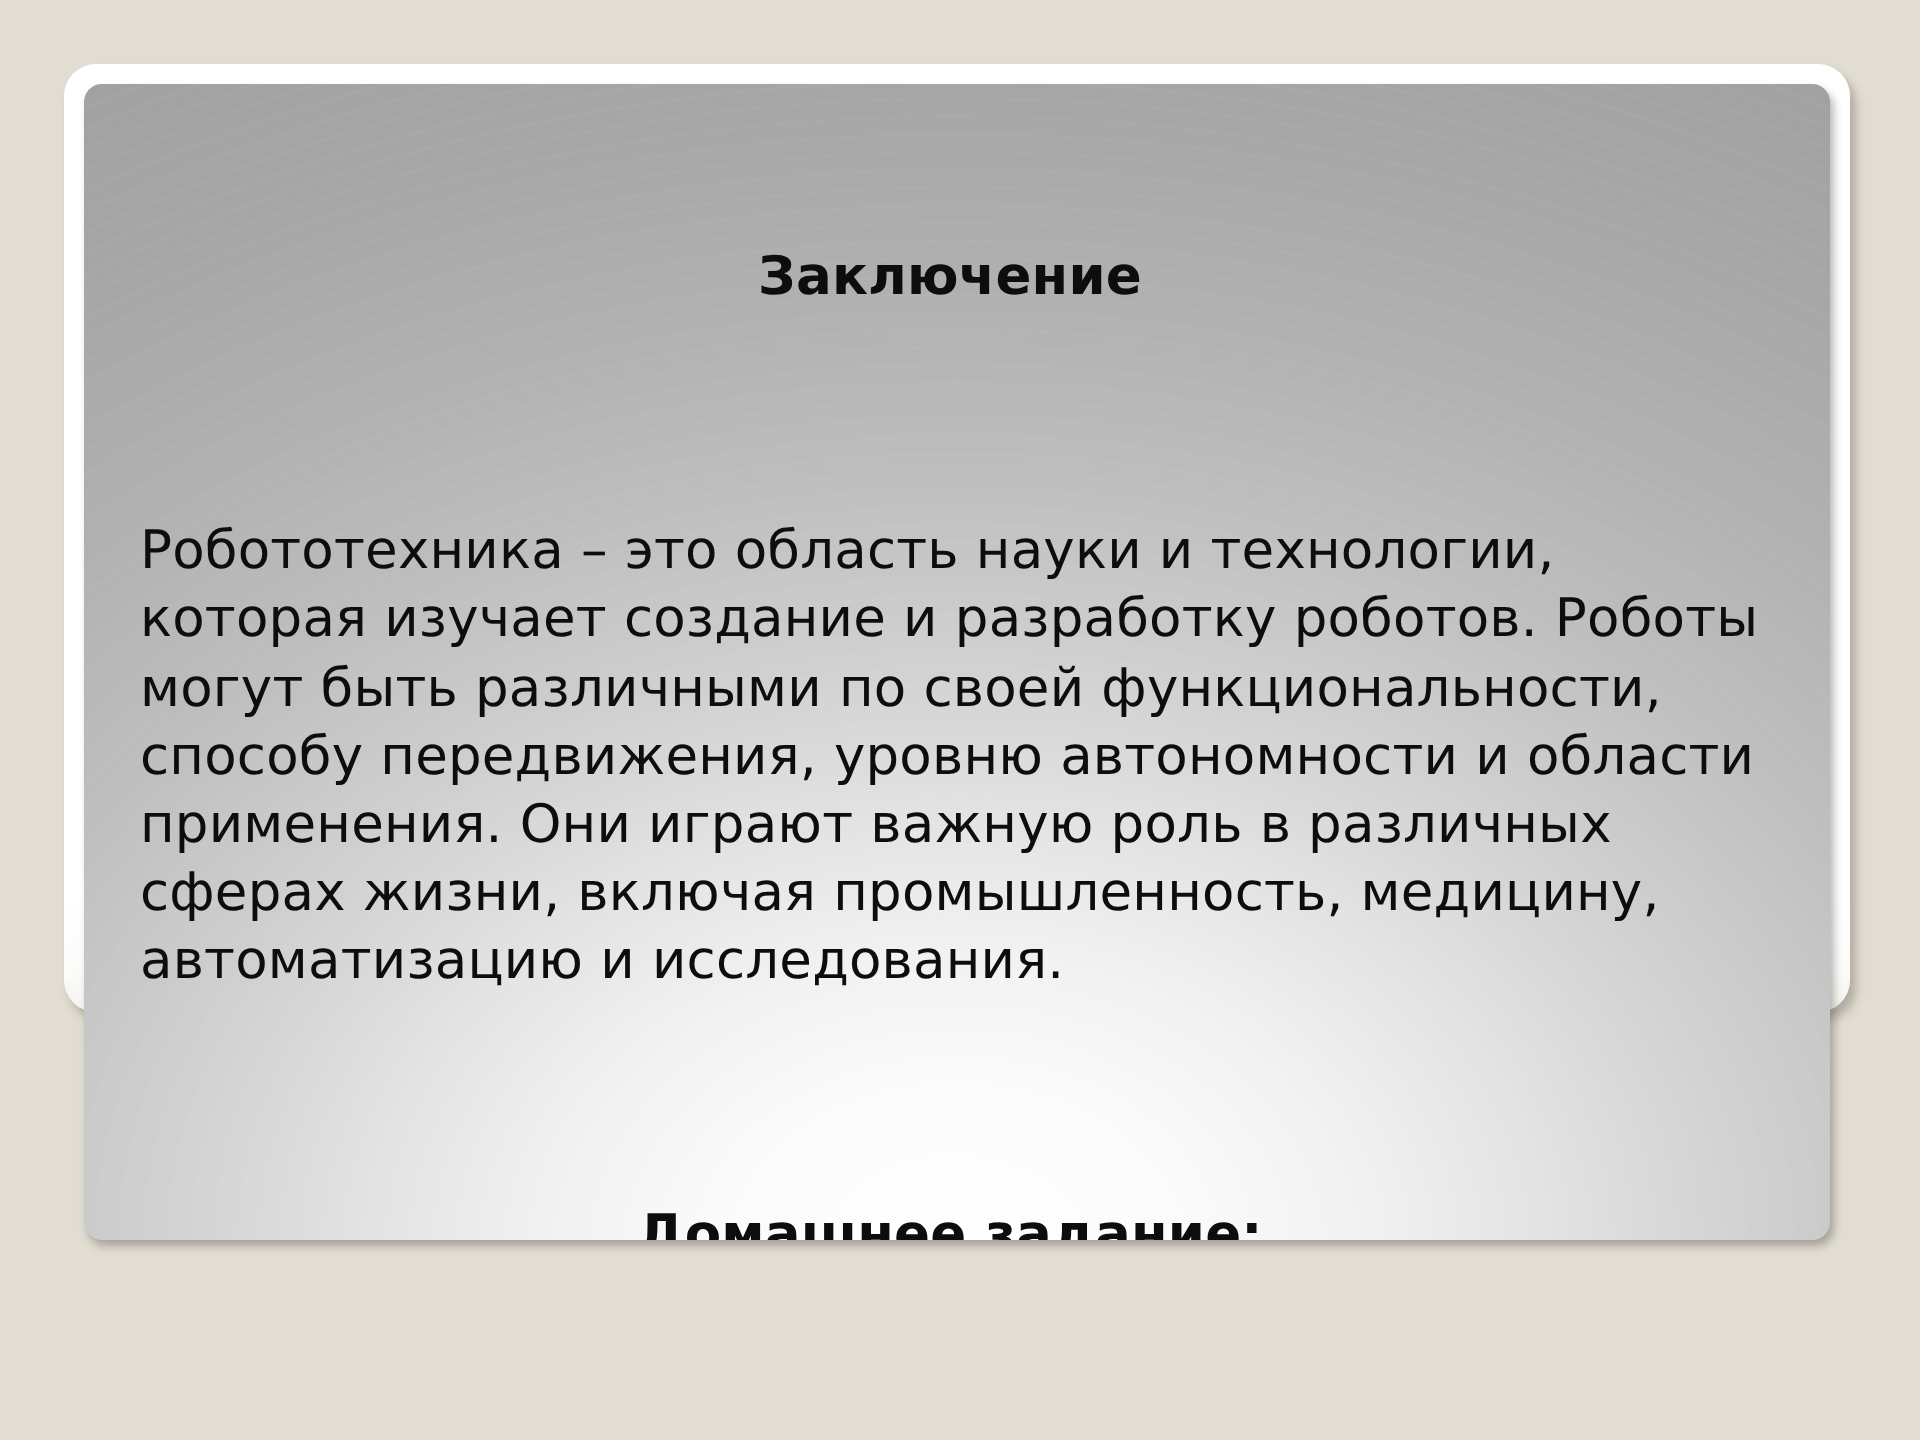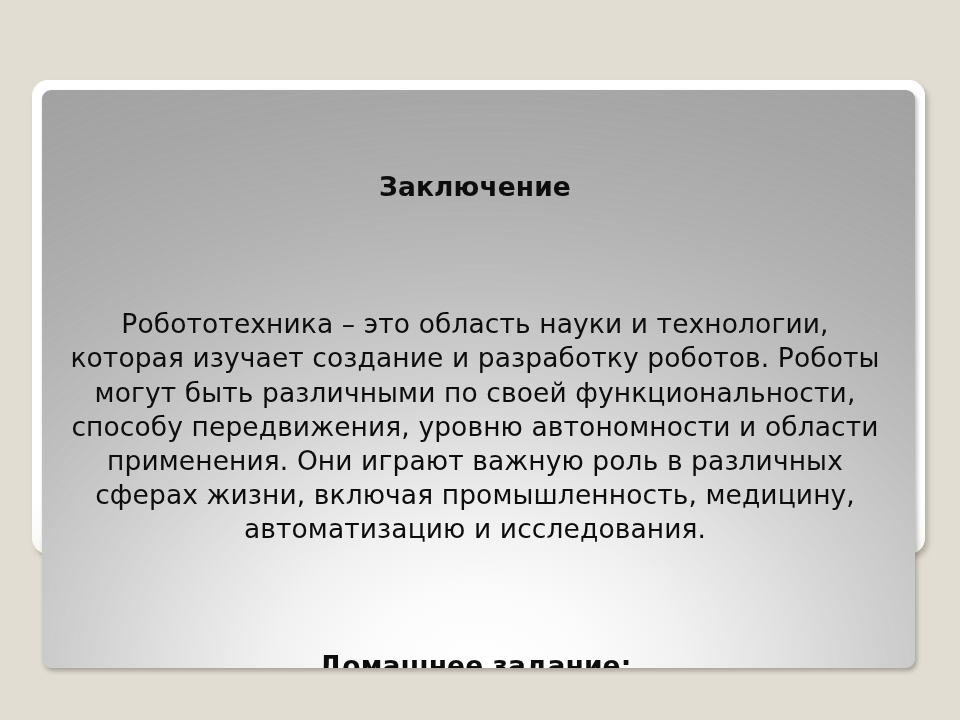--- a/index.html
+++ b/index.html
@@ -27,21 +27,20 @@
   #slide-frame {
     position: absolute;
     left: 32px;
     top: 32px;
     width: 893px;
     height: 474px;
     box-sizing: border-box;
     background: linear-gradient(180deg, #ffffff 0%, #ffffff 88%, #fbfbfa 96%, #f4f3ef 100%);
     border-radius: 16px;
     box-shadow: 3px 4px 5px rgba(90, 85, 70, 0.35);
-    margin-top: 48px;
   }
 
   
   #slide-panel {
     position: absolute;
     left: 10px;
     top: 10px;
     width: 873px;
     height: 578px;
     box-sizing: border-box;
@@ -83,21 +82,21 @@
     top: 12px;
     width: 810px;
     color: #0d0d0d;
     font-size: 26.5px;
     line-height: 34.2px;
     letter-spacing: 0.1px;
     white-space: pre-wrap;
   }
 
   .t-center { text-align: center; }
-  .t-left   { text-align: center; }
+  .t-left   { text-align: left; }
   .t-bold   { font-weight: bold; }
   .t-under  { text-decoration: underline; text-underline-offset: 2px; font-weight: bold; }
 </style>
 </head>
 <body>
 
 <div id="slide-stage">
 
   <div id="slide-frame">
 

